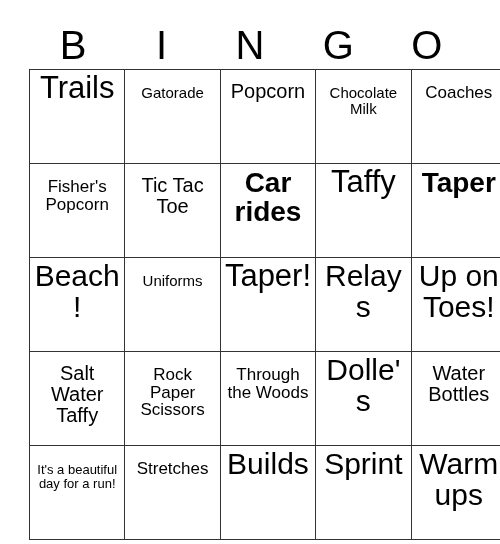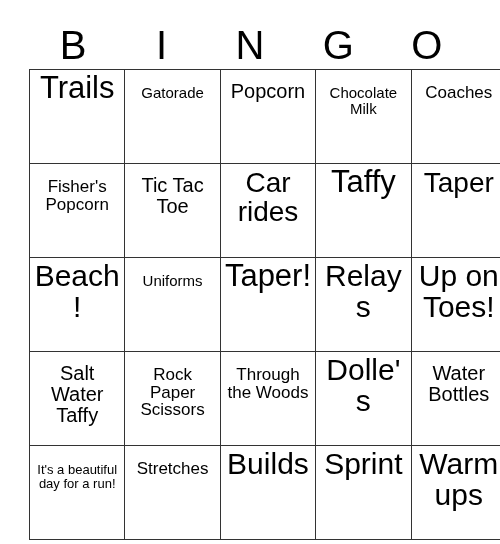--- a/index.html
+++ b/index.html
@@ -58,21 +58,21 @@
     vertical-align: baseline;
     overflow: hidden;
     word-wrap: break-word;
   }
   .cell-text {
     display: block;
     line-height: 1.04;
   }
   
   .fs-xxl { font-size: 31px; }
-  .fs-xl  { font-size: 28px; }
+  .fs-xl  { font-size: 28px; font-weight: bold; }
   .fs-l   { font-size: 30px; }
   .fs-m   { font-size: 20px; }
   .fs-s   { font-size: 17px; }
   .fs-xs  { font-size: 15px; }
   .fs-xxs { font-size: 13px; text-align: center; }
 </style>
 </head>
 <body>
 
 <div id="card">

